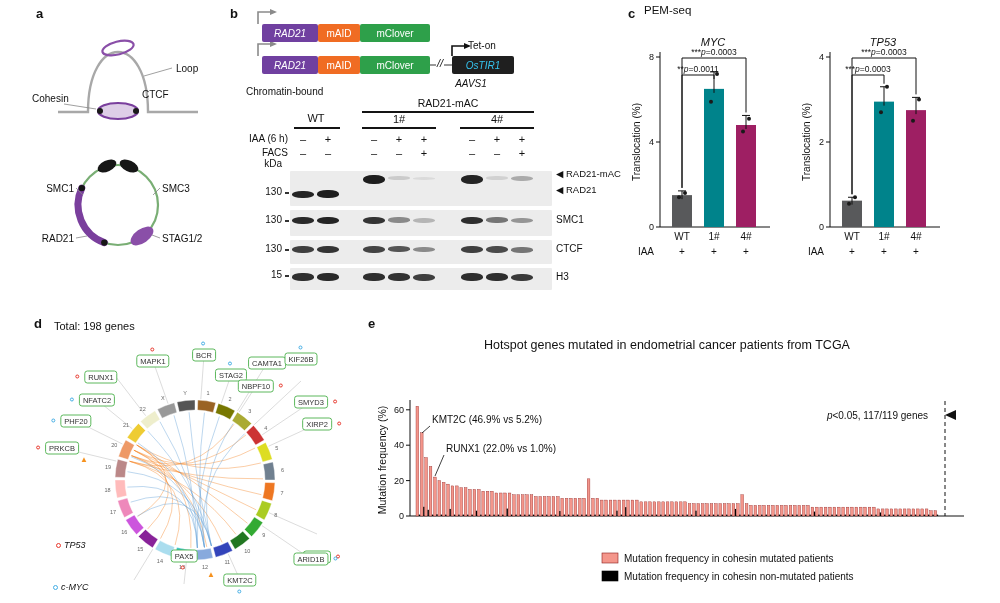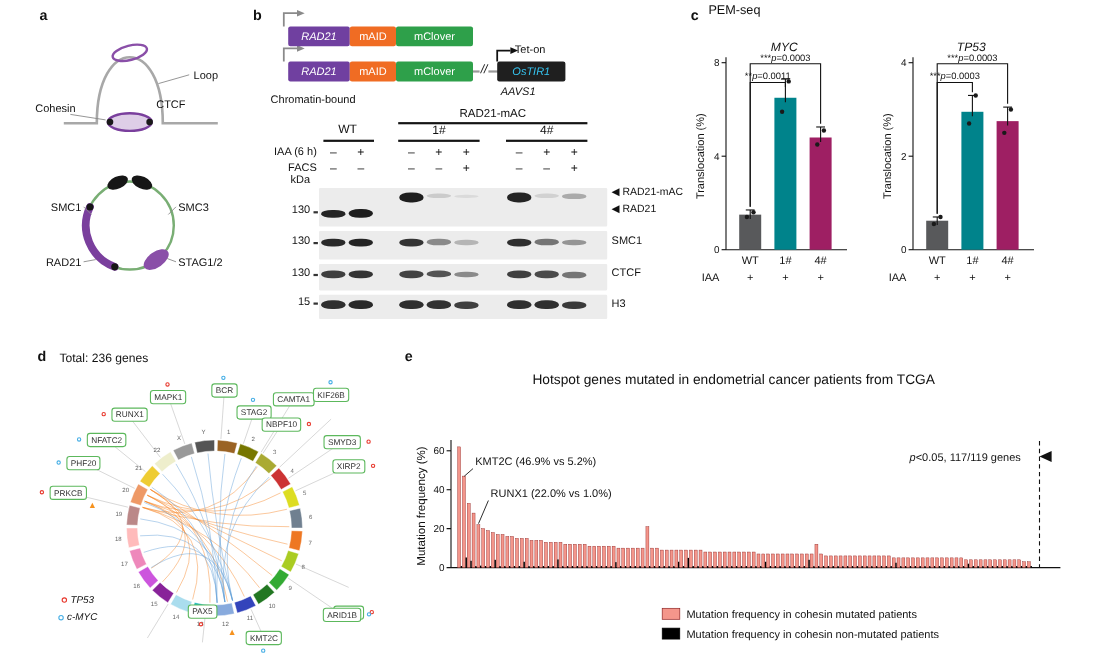--- a/index.html
+++ b/index.html
@@ -187,21 +187,21 @@
         <text x="288" y="218" font-size="10" text-anchor="middle" fill="#111">4#</text>
         <text x="288" y="233" font-size="10" text-anchor="middle" fill="#111">+</text>
         <text x="196" y="233" font-size="10" text-anchor="end" fill="#111">IAA</text>
         <path d="M224,172.25 L224,36 L288,36 L288,72.375" fill="none" stroke="#111" stroke-width="1"></path>
         <text x="256" y="33" font-size="8.5" text-anchor="middle" fill="#111"><tspan>***</tspan><tspan font-style="italic">p</tspan><tspan>=0.0003</tspan></text>
         <path d="M224,172.25 L224,53 L256,53 L256,61.749999999999986" fill="none" stroke="#111" stroke-width="1"></path>
         <text x="240" y="50" font-size="8.5" text-anchor="middle" fill="#111"><tspan>***</tspan><tspan font-style="italic">p</tspan><tspan>=0.0003</tspan></text>
       </g>
     </svg>
 
-  <div class="txt" style="left:54px;top:320px;font-size:11px">Total: 236 genes</div>
+  <div class="txt" style="left:54px;top:320px;font-size:11px">Total: 198 genes</div>
   <svg id="svg-d" style="position:absolute;left:30px;top:330px" width="330" height="273" viewBox="0 0 330 273">
       <path d="M99.63420467619432,131.25665980444407 Q165,150 204.00319767187113,94.29766098834855" fill="none" stroke="#f58220" stroke-width="0.8" stroke-opacity="0.5"></path>
       <path d="M101.51653099819029,125.63097943091957 Q165,150 215.92898901365214,104.94183672132985" fill="none" stroke="#f58220" stroke-width="0.8" stroke-opacity="0.5"></path>
       <path d="M103.88200485165663,120.19076201834275 Q165,150 225.04043631440703,118.07593373055943" fill="none" stroke="#f58220" stroke-width="0.8" stroke-opacity="0.5"></path>
       <path d="M106.71262355225636,114.97741090611632 Q165,150 230.83403954571133,132.97415972429798" fill="none" stroke="#f58220" stroke-width="0.8" stroke-opacity="0.5"></path>
       <path d="M99.63420467619432,131.25665980444407 Q165,150 232.9896432706346,148.81323636226472" fill="none" stroke="#f58220" stroke-width="0.8" stroke-opacity="0.5"></path>
       <path d="M101.51653099819029,125.63097943091957 Q165,150 231.38812848415546,164.71789374779098" fill="none" stroke="#f58220" stroke-width="0.8" stroke-opacity="0.5"></path>
       <path d="M103.88200485165663,120.19076201834275 Q165,150 226.11799514834337,179.80923798165725" fill="none" stroke="#f58220" stroke-width="0.8" stroke-opacity="0.5"></path>
       <path d="M106.71262355225636,114.97741090611632 Q165,150 217.47047167036496,193.25331897888793" fill="none" stroke="#f58220" stroke-width="0.8" stroke-opacity="0.5"></path>
       <path d="M99.63420467619432,131.25665980444407 Q165,150 205.92342157433927,204.3072146832159" fill="none" stroke="#f58220" stroke-width="0.8" stroke-opacity="0.5"></path>
@@ -286,21 +286,21 @@
       <path d="M97.15615230748591,107.60645886134361 A80,80 0 0 1 108.43145750507618,93.4314575050762 L115.50252531694167,100.50252531694167 A70,70 0 0 0 105.63663326905018,112.90565150367567 Z" fill="#eecc33" stroke="#fff" stroke-width="0.4"></path>
       <text x="96.13048219698757" y="97.21871197588949" font-size="5.5" text-anchor="middle" fill="#666">21</text>
       <path d="M110.44013119500008,91.49170387046638 A80,80 0 0 1 124.99999999999997,80.71796769724493 L129.99999999999997,89.37822173508931 A70,70 0 0 0 117.26011479562507,98.80524088665808 Z" fill="#eeeecc" stroke="#fff" stroke-width="0.4"></path>
       <text x="112.65559476588193" y="81.2605962656849" font-size="5.5" text-anchor="middle" fill="#666">22</text>
       <path d="M127.44227497712873,79.36419257128584 A80,80 0 0 1 144.29447639179836,72.72593389687454 L146.88266684282357,82.38519215976523 A70,70 0 0 0 132.13699060498766,88.19366849987512 Z" fill="#999999" stroke="#fff" stroke-width="0.4"></path>
       <text x="132.74789204826186" y="70.12325401758184" font-size="5.5" text-anchor="middle" fill="#666">X</text>
       <path d="M147.00391565249078,72.05039481718119 A80,80 0 0 1 164.99999999999997,70 L165,80 A70,70 0 0 0 149.25342619592942,81.79409546503354 Z" fill="#555555" stroke="#fff" stroke-width="0.4"></path>
       <text x="155.0381171884242" y="64.5656767004603" font-size="5.5" text-anchor="middle" fill="#666">Y</text>
     </svg>
   <div class="txt" style="left:56px;top:540px;font-size:9px"><span class="d-leg-circle" style="border-color: rgb(232, 57, 46);"></span><span class="it">TP53</span></div>
-  <div class="txt" style="left:53px;top:556px;font-size:9px"><span class="d-leg-circle" style="border-color: rgb(69, 174, 229);"></span><span class="it">c-MYC</span></div>
+  <div class="txt" style="left:53px;top:582px;font-size:9px"><span class="d-leg-circle" style="border-color: rgb(69, 174, 229);"></span><span class="it">c-MYC</span></div>
 
   <svg id="svg-e" style="position:absolute;left:372px;top:335px" width="620" height="268">
       <text x="295" y="14" font-size="12.5" text-anchor="middle" fill="#111">Hotspot genes mutated in endometrial cancer patients from TCGA</text>
       <line x1="38" y1="65" x2="38" y2="181" stroke="#111"></line>
       <line x1="38" y1="181" x2="592" y2="181" stroke="#111"></line>
       <line x1="34" y1="181" x2="38" y2="181" stroke="#111"></line>
       <text x="32" y="184" font-size="9" text-anchor="end" fill="#111">0</text>
       <line x1="34" y1="145.6" x2="38" y2="145.6" stroke="#111"></line>
       <text x="32" y="148.6" font-size="9" text-anchor="end" fill="#111">20</text>
       <line x1="34" y1="110.2" x2="38" y2="110.2" stroke="#111"></line>
@@ -623,21 +623,21 @@
     <div class="rlab" style="position:absolute;left:556px;top:184px;font-size:9.5px">◀ RAD21</div>
     <div class="rlab" style="position:absolute;left:556px;top:214px;font-size:10px">SMC1</div>
     <div class="rlab" style="position:absolute;left:556px;top:243px;font-size:10px">CTCF</div>
     <div class="rlab" style="position:absolute;left:556px;top:271px;font-size:10px">H3</div>
     <div class="gline" style="position:absolute;left:294px;top:127px;width:46px"></div>
     <div class="gline" style="position:absolute;left:362px;top:111px;width:172px"></div>
     <div class="gline" style="position:absolute;left:362px;top:127px;width:74px"></div>
     <div class="gline" style="position:absolute;left:460px;top:127px;width:74px"></div>
     <div class="gene-box" style="position:absolute;left:153px;top:361px">MAPK1<span class="gene-marker m-t" style="border-color: rgb(232, 57, 46);"></span></div>
     <div class="gene-box" style="position:absolute;left:204px;top:355px">BCR<span class="gene-marker m-t" style="border-color: rgb(69, 174, 229);"></span></div>
-    <div class="gene-box" style="position:absolute;left:118px;top:377px">RUNX1<span class="gene-marker m-l" style="border-color: rgb(232, 57, 46);"></span></div>
+    <div class="gene-box" style="position:absolute;left:101px;top:377px">RUNX1<span class="gene-marker m-l" style="border-color: rgb(232, 57, 46);"></span></div>
     <div class="gene-box" style="position:absolute;left:231px;top:375px">STAG2<span class="gene-marker m-t" style="border-color: rgb(69, 174, 229);"></span></div>
     <div class="gene-box" style="position:absolute;left:267px;top:363px">CAMTA1<span class="gene-marker m-r" style="border-color: rgb(69, 174, 229);"></span></div>
     <div class="gene-box" style="position:absolute;left:97px;top:400px">NFATC2<span class="gene-marker m-l" style="border-color: rgb(69, 174, 229);"></span></div>
     <div class="gene-box" style="position:absolute;left:256px;top:386px">NBPF10<span class="gene-marker m-r" style="border-color: rgb(232, 57, 46);"></span></div>
     <div class="gene-box" style="position:absolute;left:301px;top:359px">KIF26B<span class="gene-marker m-t" style="border-color: rgb(69, 174, 229);"></span></div>
     <div class="gene-box" style="position:absolute;left:311px;top:402px">SMYD3<span class="gene-marker m-r" style="border-color: rgb(232, 57, 46);"></span></div>
     <div class="gene-box" style="position:absolute;left:76px;top:421px">PHF20<span class="gene-marker m-l" style="border-color: rgb(69, 174, 229);"></span></div>
     <div class="gene-box" style="position:absolute;left:317px;top:424px">XIRP2<span class="gene-marker m-r" style="border-color: rgb(232, 57, 46);"></span></div>
     <div class="gene-box" style="position:absolute;left:62px;top:448px">PRKCB<span class="gene-marker m-l" style="border-color: rgb(232, 57, 46);"></span></div>
     <div class="gene-box" style="position:absolute;left:317px;top:557px">NSD1<span class="gene-marker m-r" style="border-color: rgb(232, 57, 46);"></span></div>

